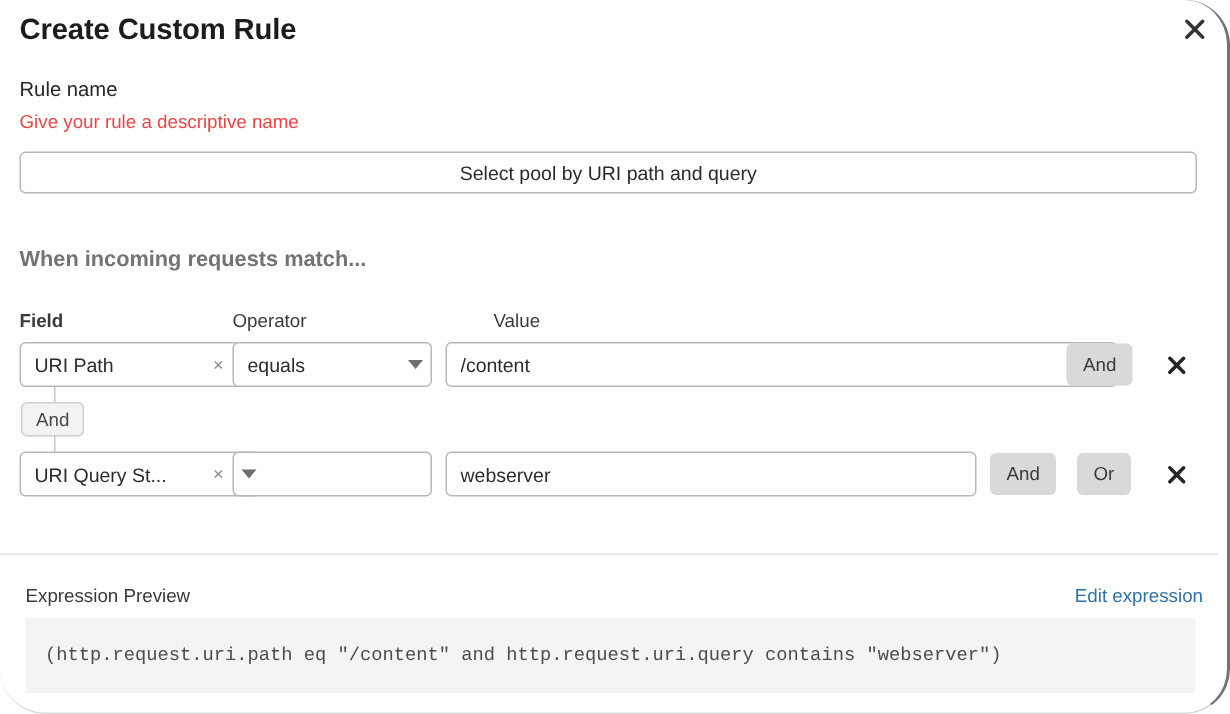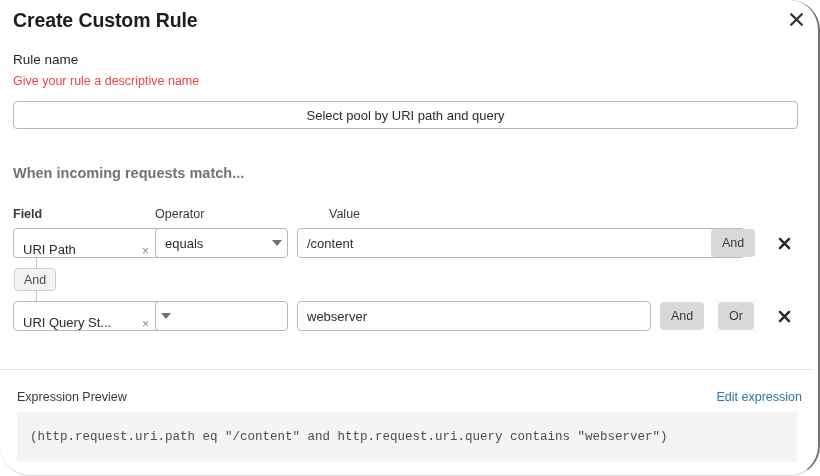--- a/index.html
+++ b/index.html
@@ -151,21 +151,21 @@
     align-items: center;
     justify-content: center;
   }
   .caret {
     width: 0; height: 0;
     border-left: 5px solid transparent;
     border-right: 5px solid transparent;
     border-top: 6px solid #6f6f6f;
   }
 
-  .field-select    { left: 13px;  width: 160px; align-items: flex-end; }
+  .field-select    { left: 13px;  width: 160px; }
   .operator-select { left: 155px; width: 133px; }
 
   .value-input {
     position: absolute;
     left: 297px;
     height: 30px;
     box-sizing: border-box;
     border: 1px solid #b8b8b8;
     border-radius: 4px;
     background: #fff;

